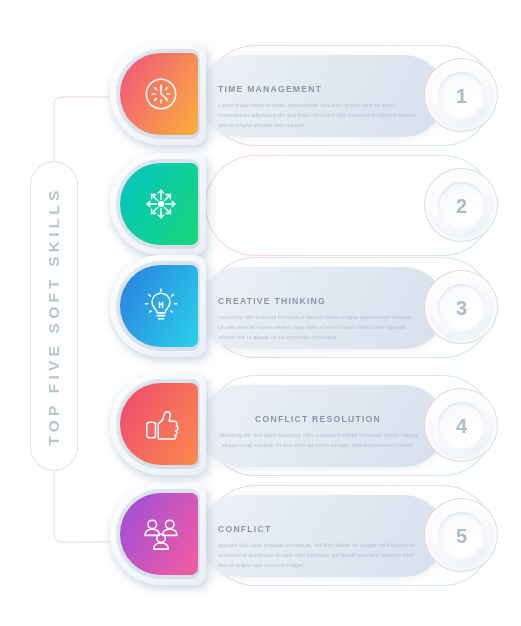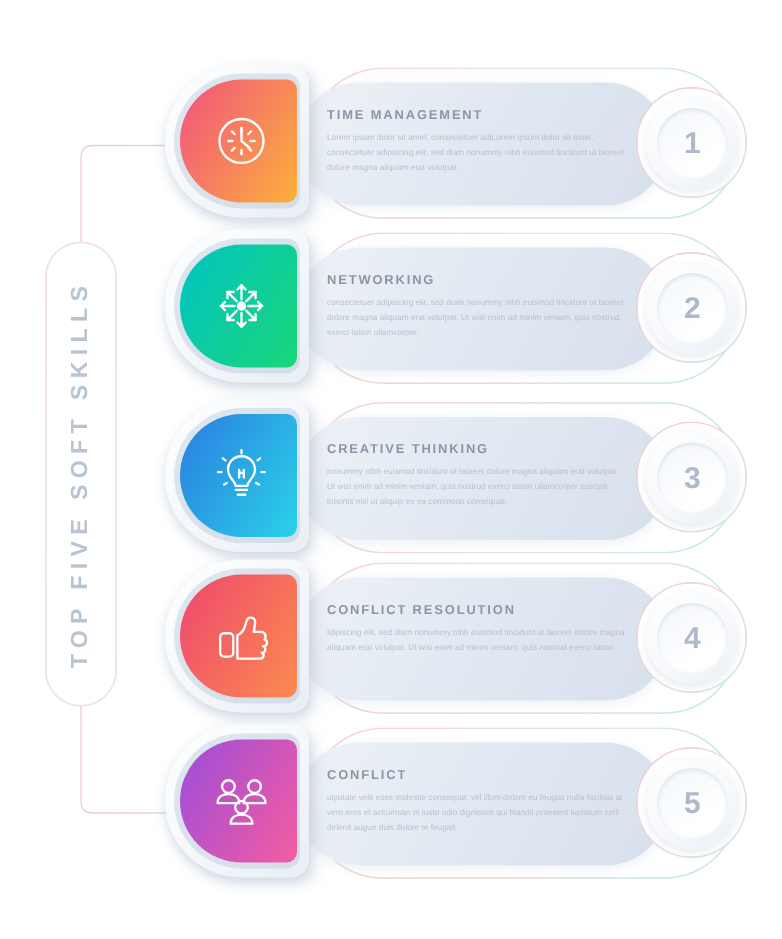--- a/index.html
+++ b/index.html
@@ -103,21 +103,21 @@
     position: absolute;
     left: 20px;
     top: 12px;
     width: 200px;
   }
   .panel-title {
     font-size: 8.6px;
     font-weight: 700;
     letter-spacing: 1.25px;
     color: #8b96a6;
-    margin: 4px 0 6px 0;
+    margin: 17px 0 6px 0;
     font-family: "Liberation Sans", sans-serif;
   }
   .panel-body {
     font-size: 5.5px;
     line-height: 10px;
     color: #b7c2d1;
     margin: 0;
     font-family: "Liberation Sans", sans-serif;
   }
 
@@ -277,26 +277,20 @@
     <div class="badge">
       <div class="badge-ring-out"></div>
       <div class="badge-ring-mid"></div>
       <div class="badge-ring-in">
         <span class="badge-num">1</span>
       </div>
     </div>
   </div>
       <div class="row" style="top: 151px;">
     <div class="panel-outline"></div>
-    <div class="panel">
-      <div class="panel-text">
-        <div class="panel-title">NETWORKING</div>
-        <div class="panel-body">consectetuer adipiscing elit, sed diam nonummy nibh euismod tincidunt ut laoreet dolore magna aliquam erat volutpat. Ut wisi enim ad minim veniam, quis nostrud exerci tation ullamcorper.</div>
-      </div>
-    </div>
     <div class="plaque">
       <div class="plaque-shadow"></div>
       <div class="plaque-outer"></div>
       <div class="plaque-mid"></div>
       <div class="plaque-inner" style="background:linear-gradient(120deg, #00c4c4 0%, #1ad678 100%);">
         <div class="plaque-icon">
               <svg viewBox="0 0 48 48">
         <circle cx="24" cy="24" r="3.4" fill="#ffffff"></circle>
         <g stroke="#ffffff" stroke-width="1.7" fill="none" stroke-linecap="round" stroke-linejoin="round">
           <path d="M24 19V9"></path>
@@ -321,21 +315,21 @@
       </div>
     </div>
     <div class="badge">
       <div class="badge-ring-out"></div>
       <div class="badge-ring-mid"></div>
       <div class="badge-ring-in">
         <span class="badge-num">2</span>
       </div>
     </div>
   </div>
-      <div class="row" style="top: 264px;">
+      <div class="row" style="top: 253px;">
     <div class="panel-outline"></div>
     <div class="panel">
       <div class="panel-text">
         <div class="panel-title">CREATIVE THINKING</div>
         <div class="panel-body">nonummy nibh euismod tincidunt ut laoreet dolore magna aliquam erat volutpat. Ut wisi enim ad minim veniam, quis nostrud exerci tation ullamcorper suscipit lobortis nisl ut aliquip ex ea commodo consequat.</div>
       </div>
     </div>
     <div class="plaque">
       <div class="plaque-shadow"></div>
       <div class="plaque-outer"></div>
@@ -355,21 +349,21 @@
       </div>
     </div>
     <div class="badge">
       <div class="badge-ring-out"></div>
       <div class="badge-ring-mid"></div>
       <div class="badge-ring-in">
         <span class="badge-num">3</span>
       </div>
     </div>
   </div>
-      <div class="row" style="top: 371px;">
+      <div class="row" style="top: 371px; text-align: center;">
     <div class="panel-outline"></div>
     <div class="panel">
       <div class="panel-text">
         <div class="panel-title">CONFLICT RESOLUTION</div>
         <div class="panel-body">Idipiscing elit, sed diam nonummy nibh euismod tincidunt ut laoreet dolore magna aliquam erat volutpat. Ut wisi enim ad minim veniam, quis nostrud exerci tation.</div>
       </div>
     </div>
     <div class="plaque">
       <div class="plaque-shadow"></div>
       <div class="plaque-outer"></div>

